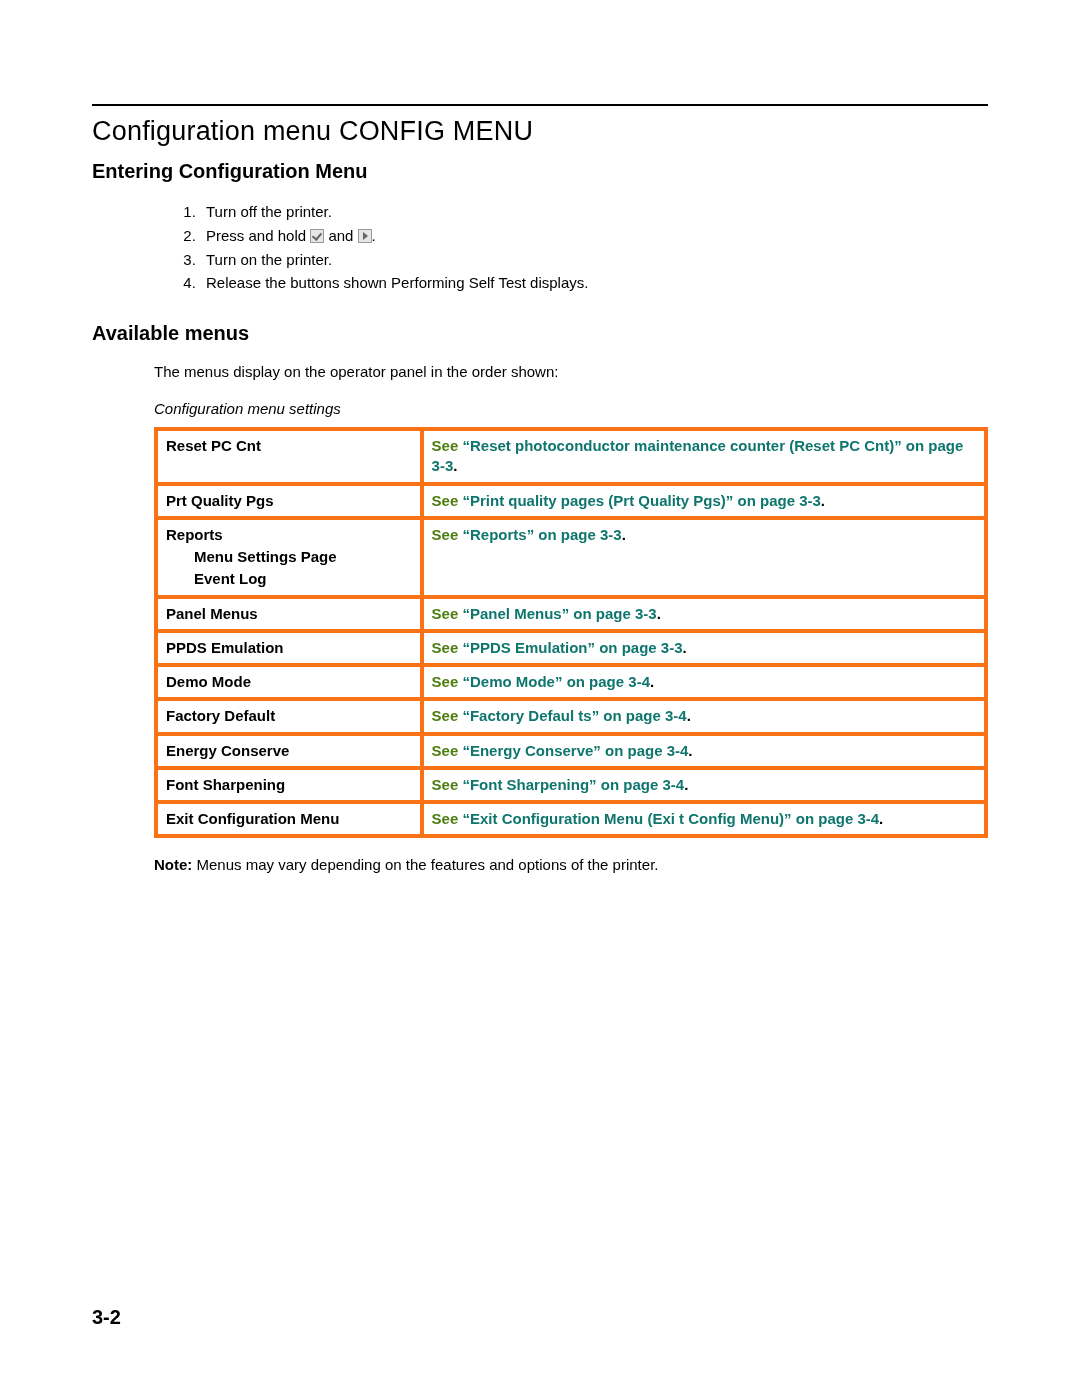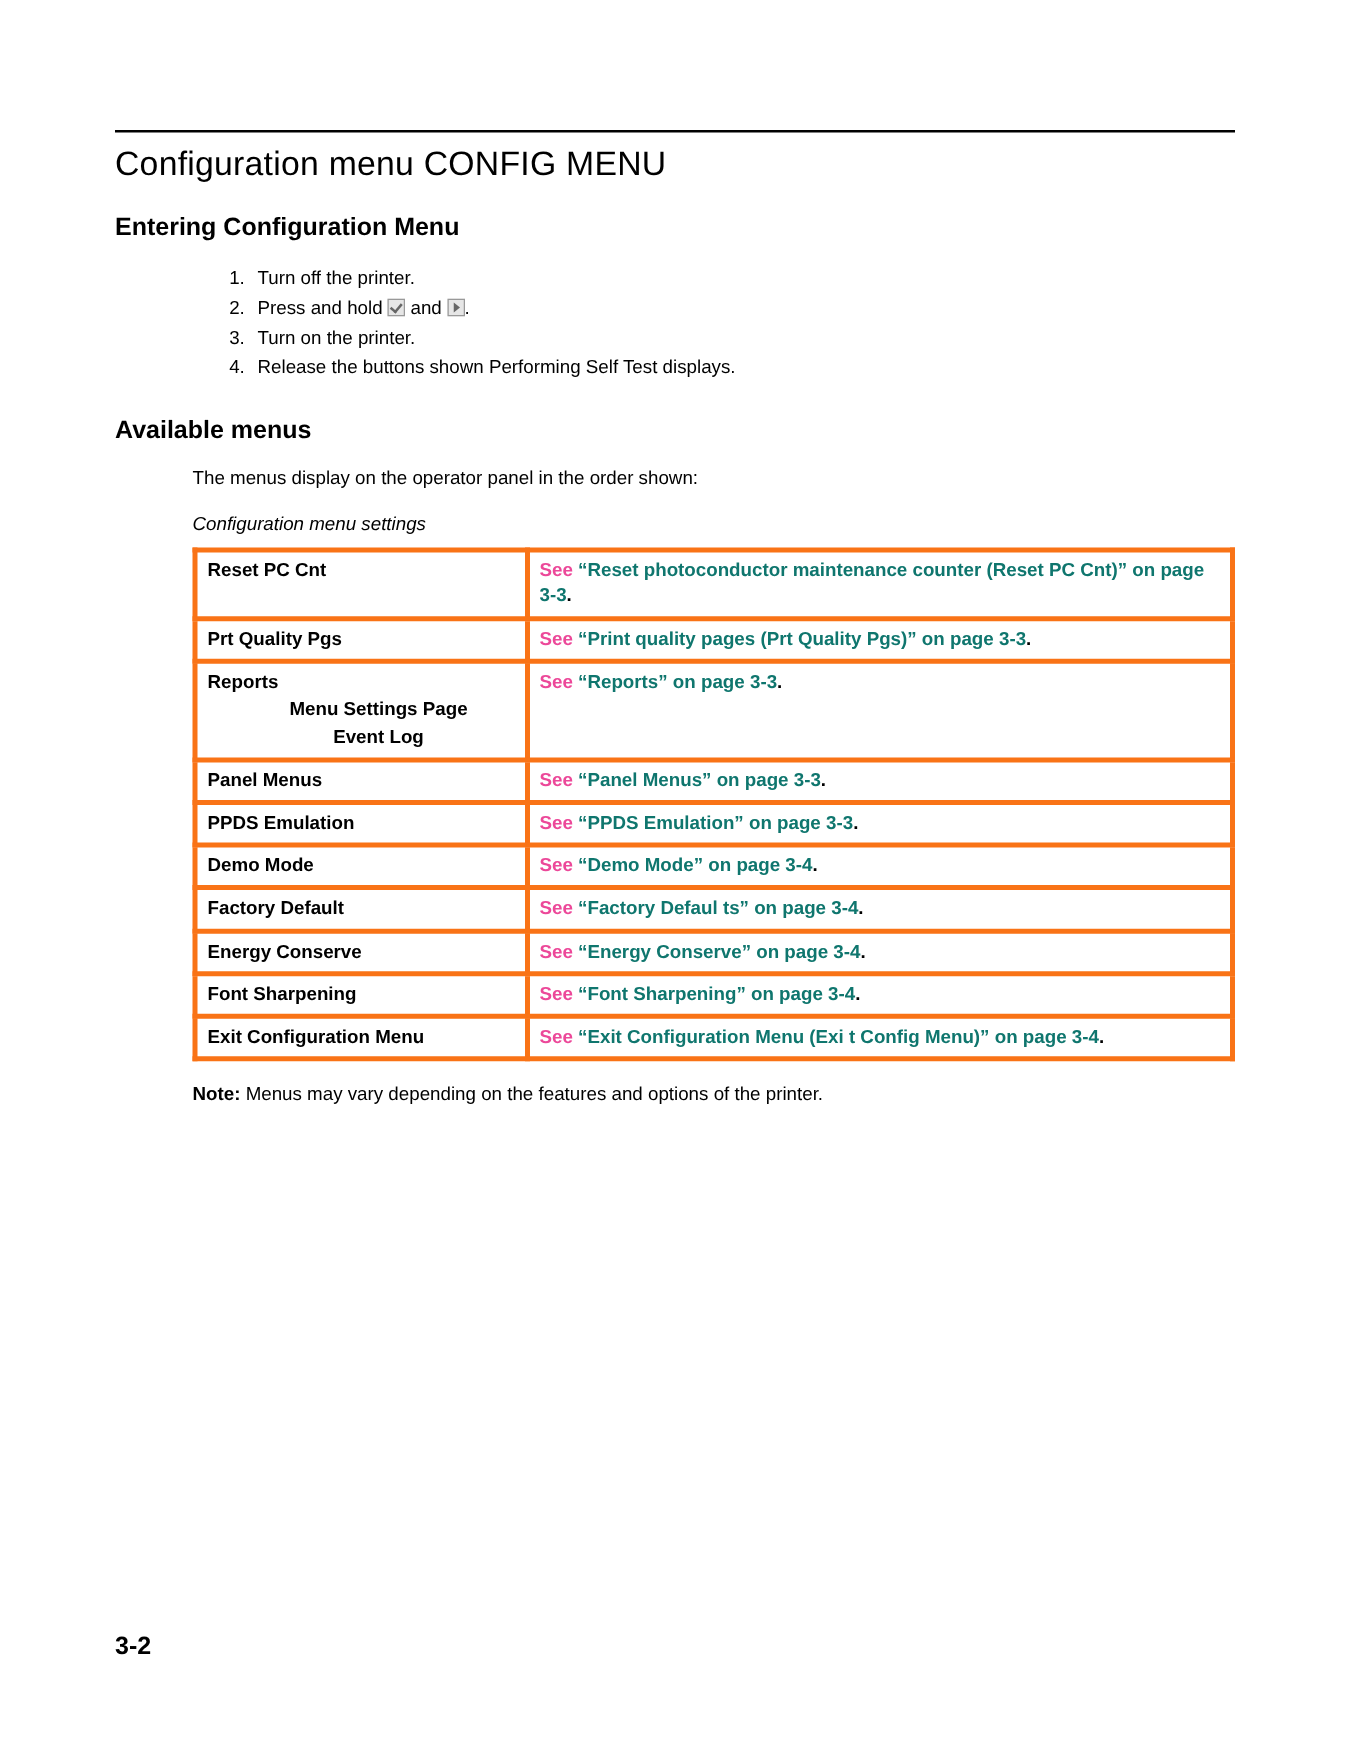--- a/index.html
+++ b/index.html
@@ -22,21 +22,21 @@
     position: relative;
   }
   .rule-top {
     border-top: 2px solid #000;
     height: 0;
     margin-bottom: 10px;
   }
   h1.main-heading {
     font-size: 27px;
     font-weight: 400;
-    margin: 0 0 24px 0;
+    margin: 0 0 13px 0;
     letter-spacing: 0.2px;
   }
   h2.sub-heading {
     font-size: 20px;
     font-weight: 700;
     margin: 0 0 18px 0;
   }
   ol.steps {
     margin: 0 0 28px 0;
     padding-left: 108px;
@@ -103,24 +103,23 @@
     border: 4px solid #f97316;
     padding: 5px 8px 5px 8px;
     vertical-align: top;
     line-height: 1.35;
     font-weight: bold;
   }
   .sub-indent {
     display: block;
     padding-left: 28px;
     margin-top: 2px;
-    text-align: center;
   }
   .link { color: #0f766e; }
-  .see-prefix { color: #ec4899; }
+  .see-prefix { color: #4d7c0f; }
   .see-suffix { color: #000; }
   p.note {
     font-size: 15px;
     margin: 18px 0 0 0;
     padding-left: 62px;
   }
   .note-label { font-weight: 700; }
   .page-footer {
     position: absolute;
     bottom: 68px;

